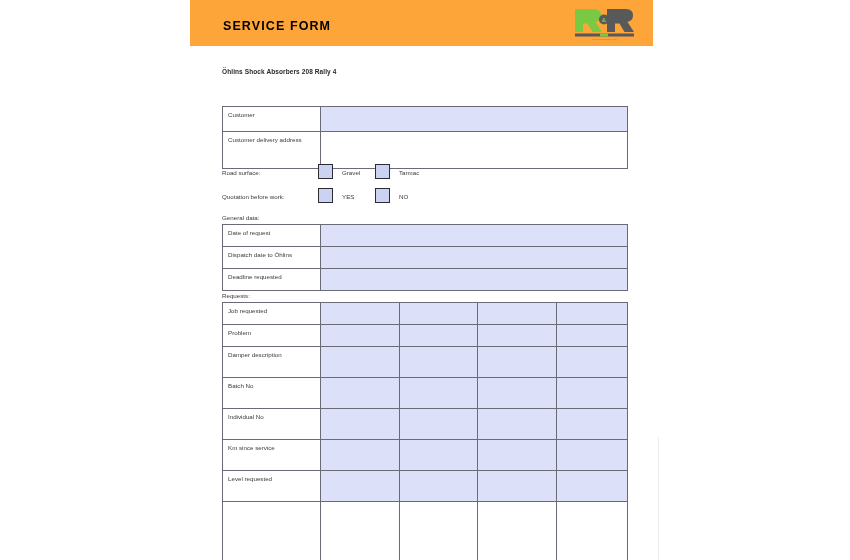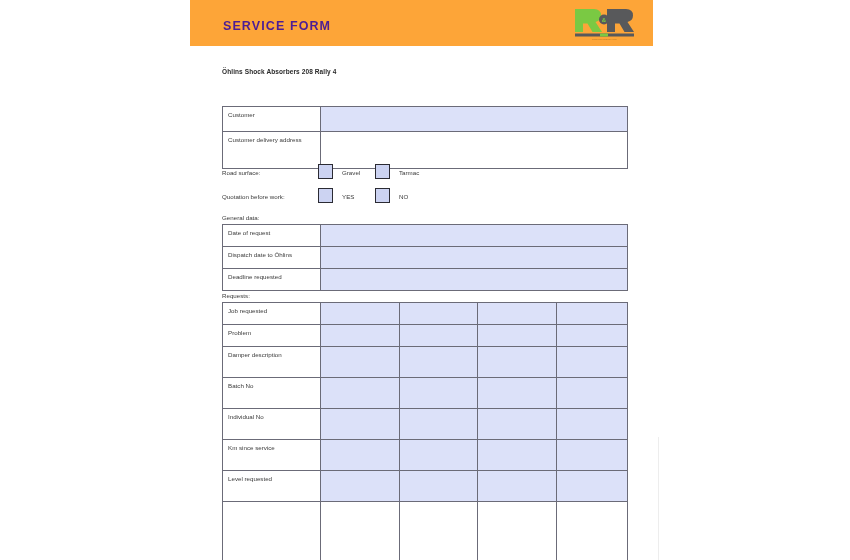--- a/index.html
+++ b/index.html
@@ -44,21 +44,21 @@
     height: 46px;
     background: #fda538;
   }
   #header-title {
     position: absolute;
     left: 33px;
     top: 19px;
     font-size: 12.5px;
     font-weight: bold;
     letter-spacing: 1.1px;
-    color: #4c1d95;
+    color: #000000;
   }
 
   
   #logo {
     position: absolute;
     right: 13px;
     top: 6px;
     width: 68px;
     height: 34px;
   }

